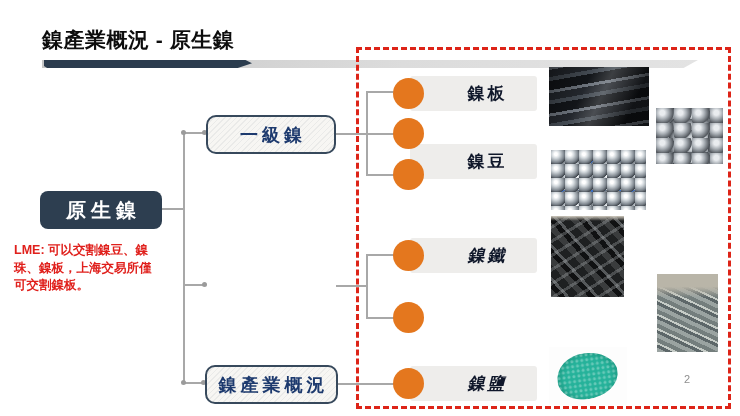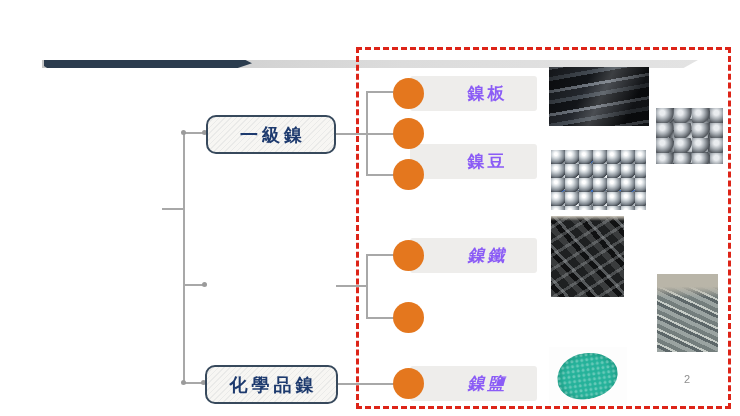--- a/index.html
+++ b/index.html
@@ -63,21 +63,21 @@
   .hline, .vline { position:absolute; background:#a8a8a8; }
   .hline { height:2px; }
   .vline { width:2px; }
   .jdot  { position:absolute; width:5px; height:5px; border-radius:50%; background:#9b9b9b; }
 
   
   .leaf-bar {
     position:absolute; left:410px; width:127px; height:35px;
     background:#eeedeb; border-radius:3px;
     display:flex; align-items:center; justify-content:center;
-    font-size:17px; font-weight:bold; color:#8b5cf6; letter-spacing:3px;
+    font-size:17px; font-weight:bold; color:#0f172a; letter-spacing:3px;
     padding-left:28px; box-sizing:border-box;
   }
   .leaf-dot {
     position:absolute; left:393px; width:31px; height:31px; border-radius:50%;
     background:#e4771e;
   }
 
   
   .photo { position:absolute; overflow:hidden; }
   .photo-plate {
@@ -133,40 +133,43 @@
   .page-num {
     position:absolute; left:684px; top:373px;
     font-size:11px; color:#8f8f8f;
   }
 </style>
 </head>
 <body>
 
 <div class="slide">
 
+  <div class="title">鎳產業概況 - 原生鎳</div>
   <div class="deco-bar">
     <div class="deco-swoosh"></div>
   </div>
 
   <div class="dashed-frame"></div>
 
+  <div class="root-box">原生鎳</div>
+  <div class="note">LME: 可以交割鎳豆、鎳珠、鎳板，上海交易所僅可交割鎳板。</div>
 
   <div class="hline" style="left:162px; top:208px; width:23px;"></div>
   <div class="vline" style="left:183px; top:132px; height:252px;"></div>
   <div class="hline" style="left:185px; top:132px; width:21px;"></div>
   <div class="hline" style="left:185px; top:284px; width:21px;"></div>
   <div class="hline" style="left:185px; top:382px; width:20px;"></div>
   <div class="jdot" style="left:181px; top:130px;"></div>
   <div class="jdot" style="left:181px; top:380px;"></div>
   <div class="jdot" style="left:202px; top:130px;"></div>
   <div class="jdot" style="left:202px; top:282px;"></div>
   <div class="jdot" style="left:201px; top:380px;"></div>
 
   <div class="cat-box cat-0">一級鎳</div>
-  <div class="cat-box cat-2">化學品鎳</div>
+  <div class="cat-box cat-2">鎳產業概況</div>
 
   <div class="hline" style="left:336px; top:133px; width:58px;"></div>
   <div class="vline" style="left:366px; top:92px; height:84px;"></div>
   <div class="hline" style="left:366px; top:91px; width:28px;"></div>
   <div class="hline" style="left:366px; top:174px; width:28px;"></div>
 
   <div class="hline" style="left:336px; top:285px; width:31px;"></div>
   <div class="vline" style="left:366px; top:254px; height:65px;"></div>
   <div class="hline" style="left:366px; top:254px; width:28px;"></div>
   <div class="hline" style="left:366px; top:317px; width:28px;"></div>

